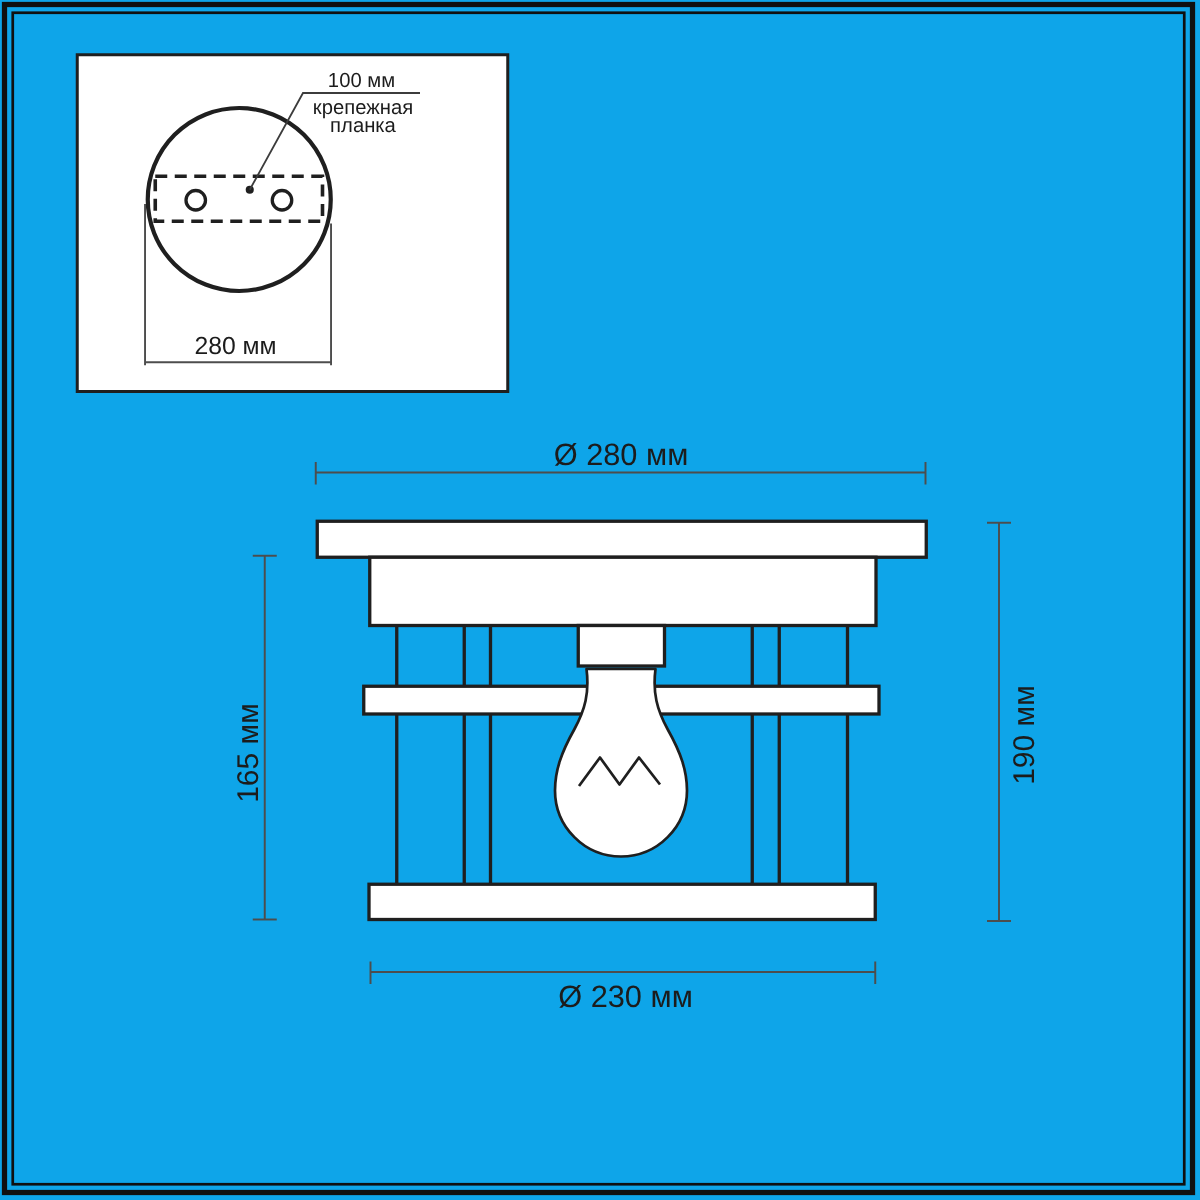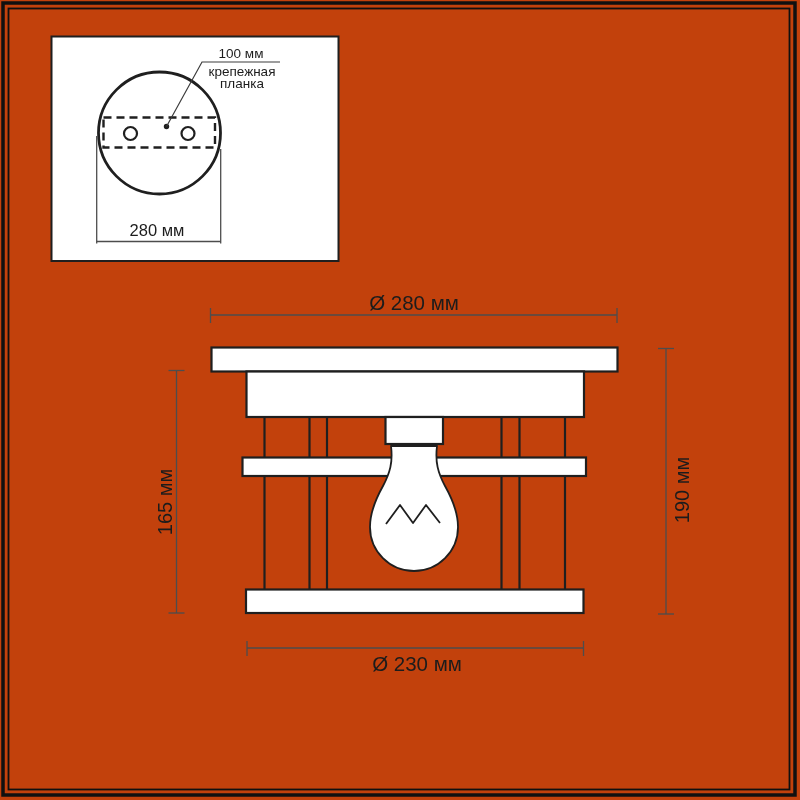--- a/index.html
+++ b/index.html
@@ -7,21 +7,21 @@
     padding: 0;
     background: #ffffff;
     width: 800px;
     height: 800px;
     font-family: "Liberation Sans", sans-serif;
   }
   .stage {
     position: relative;
     width: 800px;
     height: 800px;
-    background: #c2410c;
+    background: #0ea5e9;
     overflow: hidden;
   }
   svg { display: block; }
   
   .obj {
     fill: none;
     stroke: #1f1f1f;
     stroke-width: 2.2;
   }
   .obj-fill {

